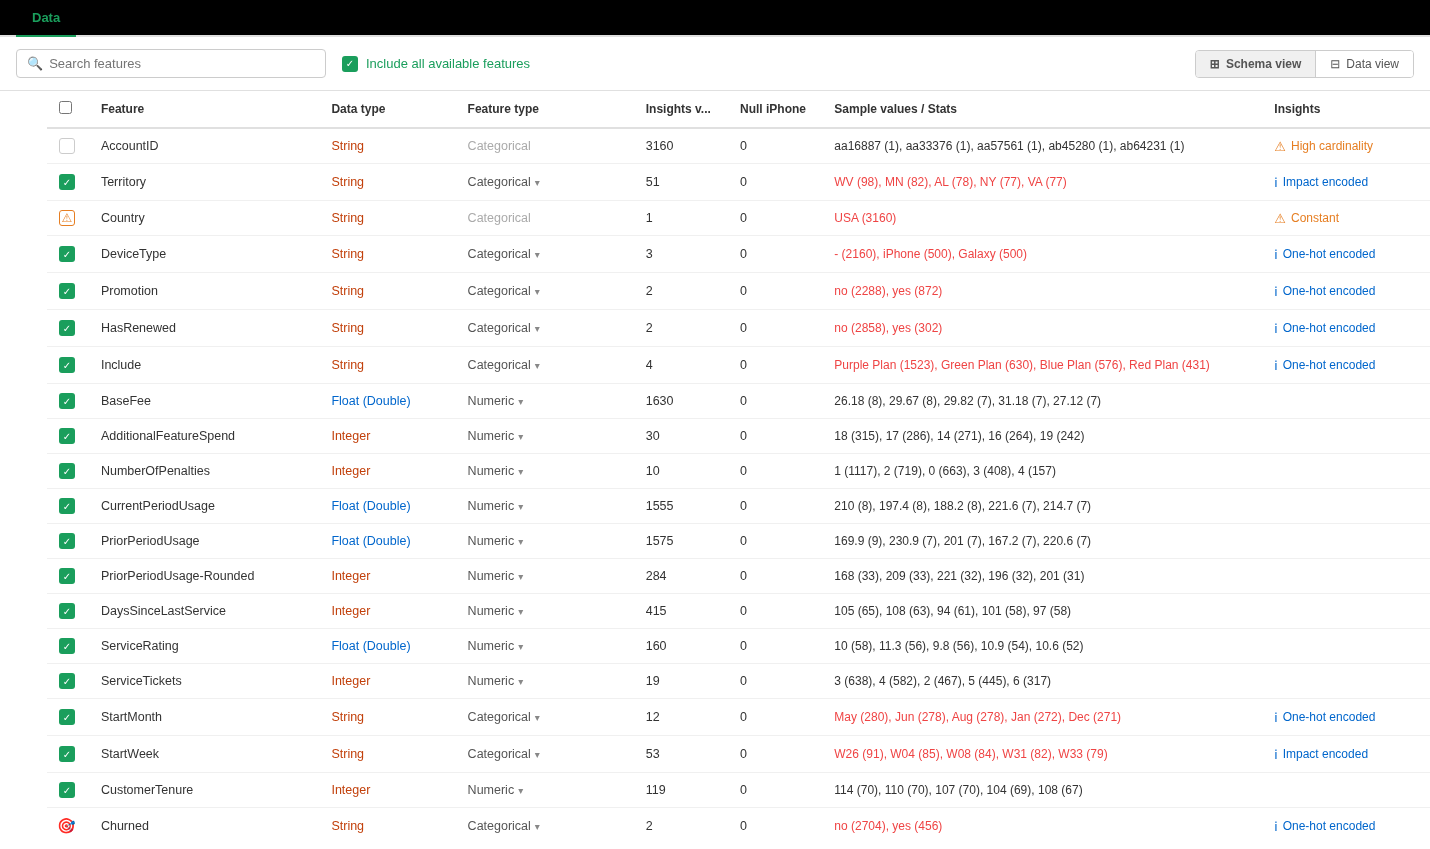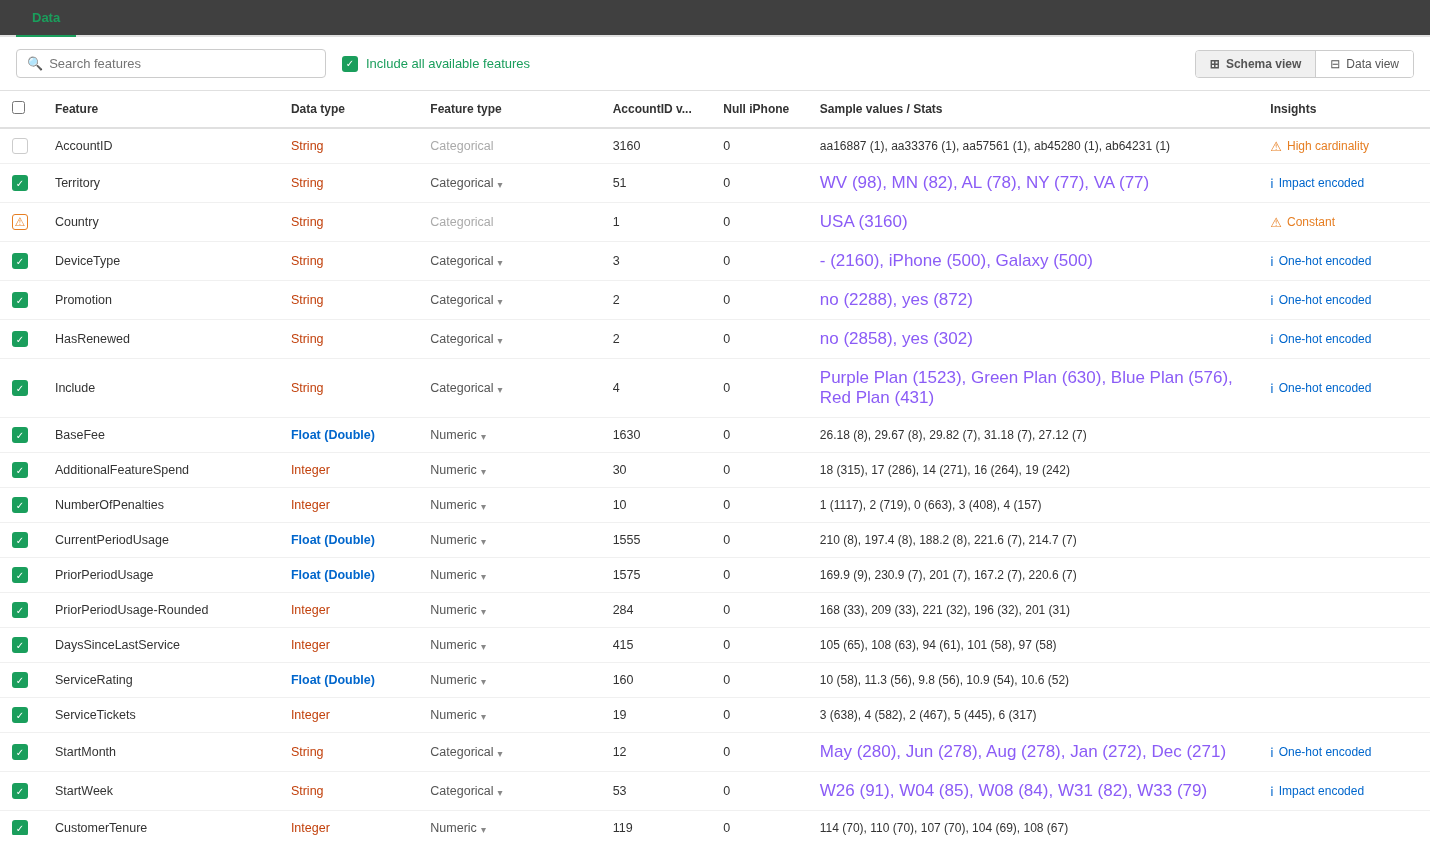--- a/index.html
+++ b/index.html
@@ -2,21 +2,21 @@
 <html><head>
   <meta charset="utf-8">
   <style>
     * { box-sizing: border-box; margin: 0; padding: 0; }
     body { font-family: -apple-system, BlinkMacSystemFont, 'Segoe UI', sans-serif; font-size: 13px; background: #fff; color: #333; }
     
     .tab-bar {
       display: flex;
       border-bottom: 2px solid #e0e0e0;
       padding: 0 16px;
-      background: #404040;
+      background: #000000;
     }
     .tab {
       padding: 10px 16px;
       cursor: pointer;
       font-size: 13px;
       color: #555;
       border-bottom: 2px solid transparent;
       margin-bottom: -2px;
     }
     .tab.active {
@@ -89,20 +89,21 @@
       font-weight: 600;
     }
     .view-btn:not(:last-child) {
       border-right: 1px solid #ccc;
     }
 
     .table-container {
       overflow-x: auto;
       overflow-y: auto;
       height: calc(849px - 105px);
+      padding-left: 47px;
     }
     table {
       width: 100%;
       border-collapse: collapse;
       min-width: 1200px;
     }
     thead tr {
       background: #fff;
       border-bottom: 2px solid #e0e0e0;
     }
@@ -128,27 +129,27 @@
     .col-check { width: 40px; }
     .col-feature { width: 220px; }
     .col-datatype { width: 130px; }
     .col-featuretype { width: 170px; }
     .col-distinct { width: 90px; }
     .col-null { width: 90px; }
     .col-sample { width: 420px; }
     .col-insights { width: 160px; }
 
     .feature-type-select {
-      display: flex; align-items: flex-end; gap: 4px;
+      display: flex; align-items: center; gap: 4px;
     }
     .ft-text { color: #555; }
     .ft-text.muted { color: #aaa; }
     .chevron { color: #888; font-size: 10px; }
 
-    .sample-values { color: #8b5cf6; font-size: 17px; }
+    .sample-values { color: #ef4444; font-size: 12px; }
     .sample-plain { color: #333; font-size: 12px; }
 
     .insight-badge {
       display: flex; align-items: center; gap: 5px;
       font-size: 12px;
     }
     .badge-warning { color: #e67e22; }
     .badge-info { color: #0066cc; }
     .badge-icon { font-size: 13px; }
 
@@ -170,21 +171,21 @@
       background: #fff;
       border: none;
       color: #1a9e5c;
       font-size: 15px;
     }
     .row-check.unchecked {
       background: #fff;
       border: 1px solid #ccc;
     }
 
-    .float-type { color: #0066cc; font-weight: bold; }
+    .float-type { color: #0066cc; }
     .integer-type { color: #c2410c; }
     .string-type { color: #c2410c; }
   </style>
 </head>
 <body>
 
 <div class="tab-bar">
   <div class="tab active">Data</div>
 </div>
 
@@ -212,21 +213,21 @@
 <div class="table-container">
   <table>
     <thead>
       <tr>
         <th class="col-check">
           <input type="checkbox" style="">
         </th>
         <th class="col-feature">Feature</th>
         <th class="col-datatype">Data type</th>
         <th class="col-featuretype">Feature type</th>
-        <th class="col-distinct">AccountID v...</th>
+        <th class="col-distinct">Insights v...</th>
         <th class="col-null">Null iPhone</th>
         <th class="col-sample">Sample values / Stats</th>
         <th class="col-insights">Insights</th>
       </tr>
     </thead>
     <tbody id="table-body">
     <tr>
     <td class="col-check">
             <div class="row-check unchecked"></div>
           </td>

